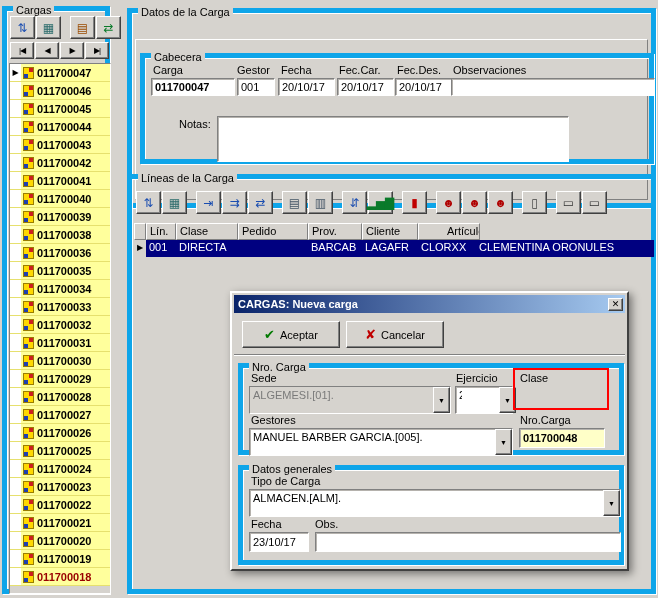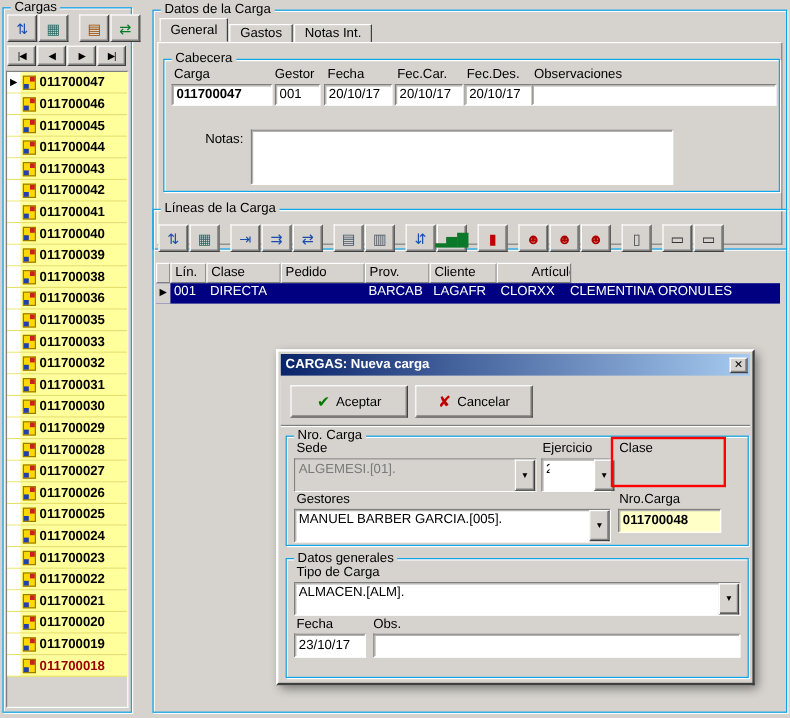--- a/index.html
+++ b/index.html
@@ -1,19 +1,19 @@
 <!DOCTYPE html>
 <html><head>
 <meta charset="utf-8">
 <style>
   * { margin:0; padding:0; box-sizing:border-box; }
   body { font-family:"Liberation Sans","DejaVu Sans",sans-serif; font-size:11px; color:#000; background:#d6d3ce; }
   .screen { position:relative; width:658px; height:598px; overflow:hidden; background:#d6d3ce; }
 
-  .group { position:absolute; border:1px solid #0ea5e9; box-shadow:inset 1px 1px 0 #fff, 1px 1px 0 #fff; }
+  .group { position:absolute; border:5px solid #0ea5e9; box-shadow:inset 1px 1px 0 #fff, 1px 1px 0 #fff; }
   .caption { position:absolute; top:-7px; left:6px; background:#d6d3ce; padding:0 3px; white-space:nowrap; }
 
   .btn3d { background:#d6d3ce; border:1px solid; border-color:#fff #404040 #404040 #fff;
            box-shadow:inset -1px -1px 0 #808080; display:inline-flex; align-items:center; justify-content:center;
            font-family:inherit; font-size:11px; cursor:default; }
   .tbtn { width:25px; height:23px; margin-right:1px; }
   .tbtn .glyph { font-size:12px; line-height:1; }
   .gap { margin-left:8px; }
   .hrow { display:flex; align-items:center; }
   .nav .tbtn { width:24px; height:17px; }
@@ -162,20 +162,25 @@
           <span class="lnum">011700036</span>
         </div>
         <div class="lrow">
           <span class="lind"></span>
           <span class="doc"></span>
           <span class="lnum">011700035</span>
         </div>
         <div class="lrow">
           <span class="lind"></span>
           <span class="doc"></span>
+          <span class="lnum">011700034</span>
+        </div>
+        <div class="lrow">
+          <span class="lind"></span>
+          <span class="doc"></span>
           <span class="lnum">011700033</span>
         </div>
         <div class="lrow">
           <span class="lind"></span>
           <span class="doc"></span>
           <span class="lnum">011700032</span>
         </div>
         <div class="lrow">
           <span class="lind"></span>
           <span class="doc"></span>
@@ -244,21 +249,20 @@
         <div class="lrow">
           <span class="lind"></span>
           <span class="doc"></span>
           <span class="lnum foc">011700018</span>
         </div>
       </div>
   </div>
 
   <div class="group" style="left:127px;top:8px;width:529px;height:200px;">
     <span class="caption">Datos de la Carga</span>
-    <div id="tabs" style="position:absolute;left:5px;top:6px;height:20px;"><span class="tab active">General</span><span class="tab">Gastos</span><span class="tab">Notas Int.</span></div>
     <div class="tabpage" style="position:absolute;left:3px;top:26px;right:3px;bottom:3px;">
       <div class="group" style="left:4px;top:13px;width:514px;height:111px;">
         <span class="caption">Cabecera</span>
 
         <span class="lbl" style="left:8px;top:6px;">Carga</span>
         <span class="lbl" style="left:92px;top:6px;">Gestor</span>
         <span class="lbl" style="left:136px;top:6px;">Fecha</span>
         <span class="lbl" style="left:194px;top:6px;">Fec.Car.</span>
         <span class="lbl" style="left:252px;top:6px;">Fec.Des.</span>
         <span class="lbl" style="left:308px;top:6px;">Observaciones</span>

